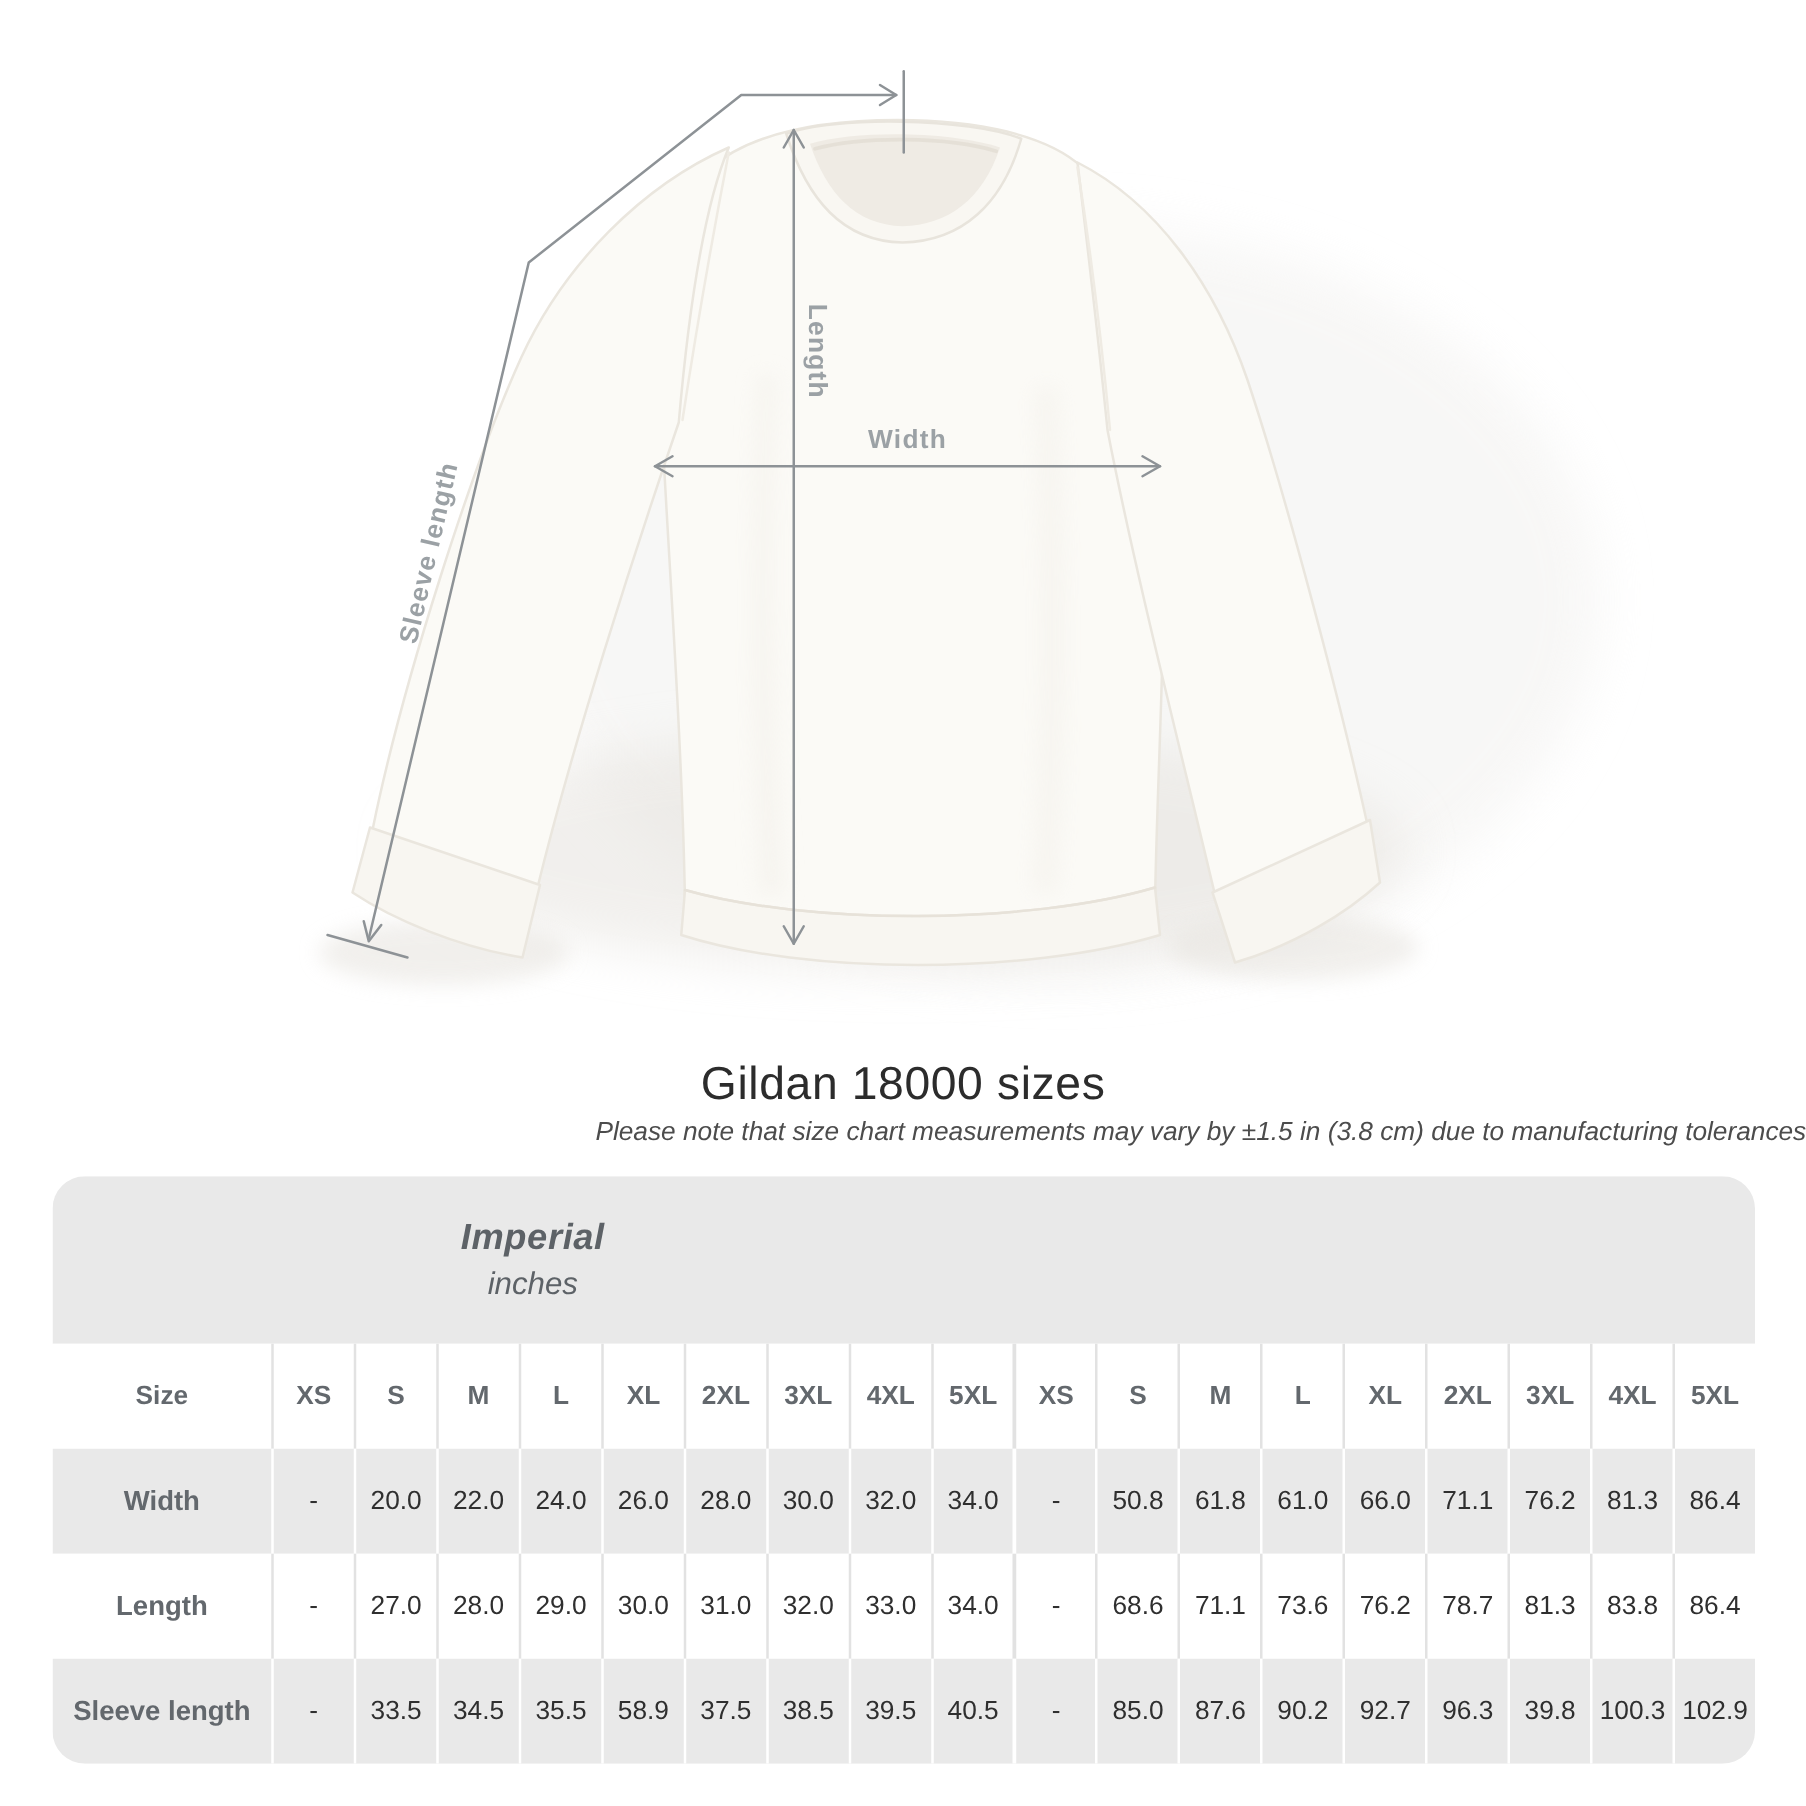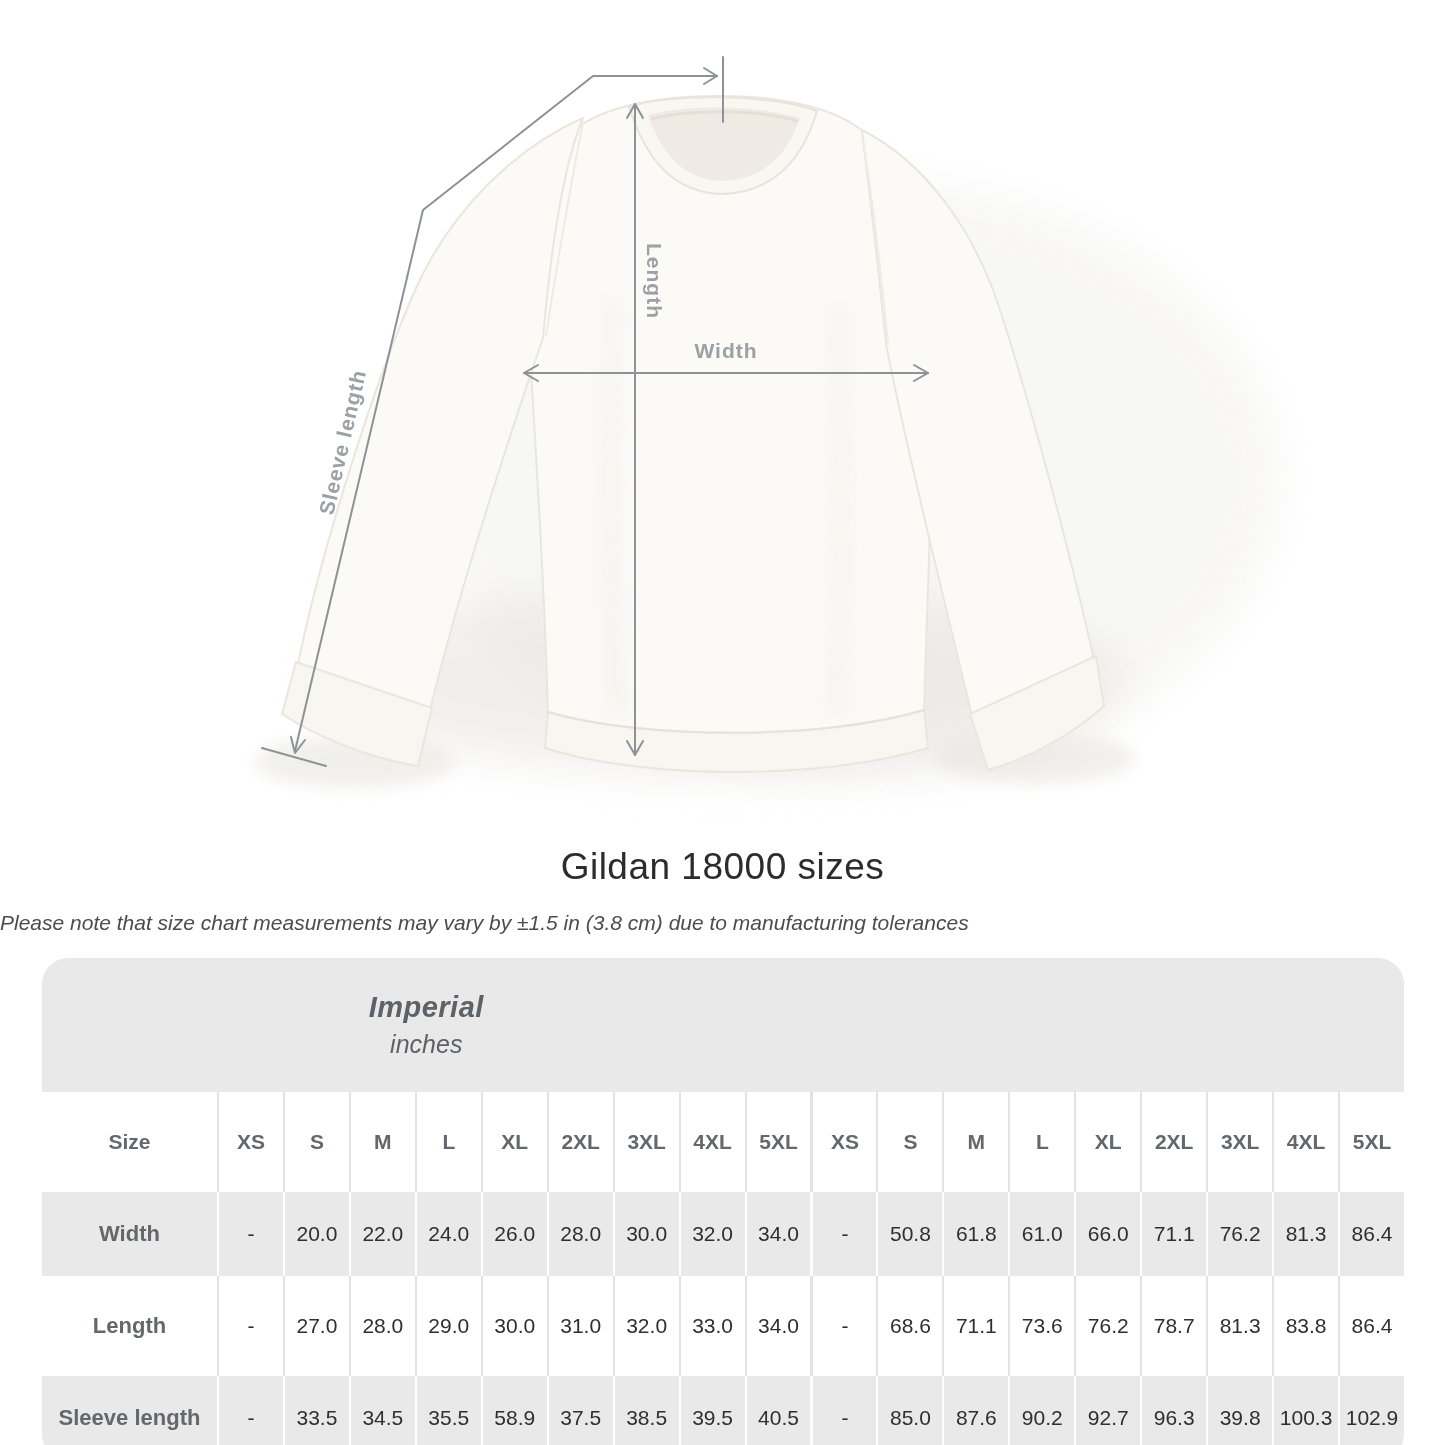--- a/index.html
+++ b/index.html
@@ -11,21 +11,21 @@
   
   .diagram{position:relative;width:1445px;height:845px;}
   .diagram svg{display:block;}
 
   
   .page-title{
     margin-top:0;text-align:center;font-size:37px;font-weight:400;
     color:#2c2c2c;line-height:1.2;letter-spacing:.5px;
   }
   .page-note{
-    margin-top:20px;text-align:left;font-style:italic;font-size:21px;
+    margin-top:3px;text-align:right;font-style:italic;font-size:21px;
     color:#4c4c4c;line-height:1.35;
   }
 
   
   .size-table{
     margin:20px auto 0 42px;width:1362px;border-radius:26px;overflow:hidden;
     background:#ffffff;
   }
   .trow{
     display:grid;grid-template-columns:175px repeat(18,1fr);
@@ -34,21 +34,21 @@
   .band{height:134px;background:#e9e9e9;}
   .band-cell{
     display:flex;flex-direction:column;align-items:center;justify-content:center;
     gap:6px;height:100%;
   }
   .band-cell.imperial{grid-column:1/11;}
   .band-cell.metric{grid-column:11/20;}
   .band-name{font-size:29px;font-weight:700;font-style:italic;color:#5d6267;letter-spacing:.5px;}
   .band-unit{font-size:25px;font-style:italic;color:#5d6267;}
 
-  .trow.r-white{background:#ffffff;height:100px;}
+  .trow.r-white{background:#ffffff;height:84px;}
   .trow.r-gray{background:#e9e9e9;height:84px;}
   .cell{
     display:flex;align-items:center;justify-content:center;height:100%;
     font-size:21px;color:#2f2f2f;white-space:nowrap;
   }
   .cell.rowlabel{font-weight:700;color:#63686d;font-size:22px;}
   .cell.sizehead{font-weight:700;color:#63686d;font-size:21px;}
   .cell.sep{border-left:2px solid transparent;}
   .r-white .cell.sep{border-left-color:#e2e2e2;}
   .r-gray  .cell.sep{border-left-color:#ffffff;}

